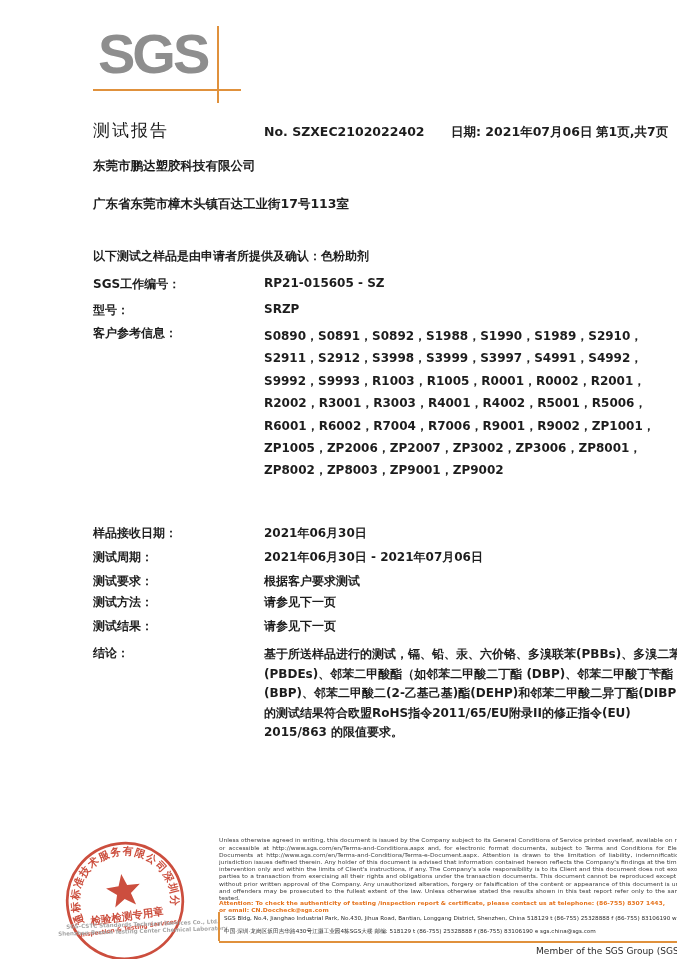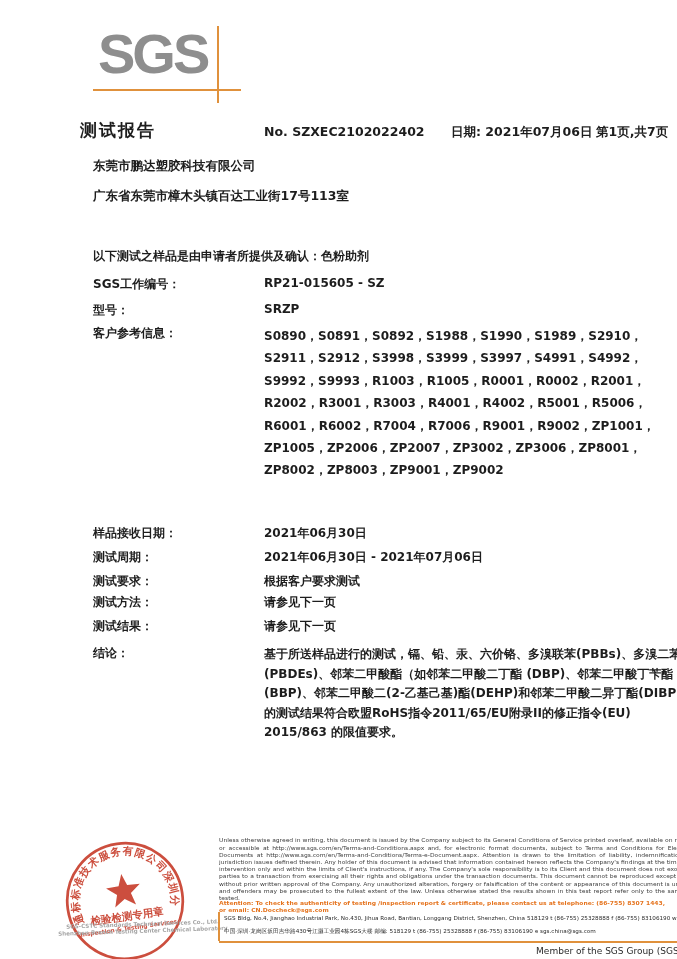--- a/index.html
+++ b/index.html
@@ -9,26 +9,26 @@
   }
   
   .logo-text{
     position:absolute;left:62px;top:26px;
     font-family:"Liberation Sans","DejaVu Sans",sans-serif;
     font-weight:700;font-size:56px;line-height:1;color:#8e8e8e;letter-spacing:-3px;
   }
   .logo-hline{position:absolute;left:57px;top:89px;width:148px;height:2px;background:#e0913c;}
   .logo-vline{position:absolute;left:181px;top:26px;width:2px;height:77px;background:#e0913c;}
   
-  .doc-title{position:absolute;left:44px;top:119px;font-size:17px;font-weight:700;letter-spacing:2px;}
+  .doc-title{position:absolute;left:57px;top:119px;font-size:17px;font-weight:400;letter-spacing:2px;}
   .report-no{position:absolute;left:228px;top:124px;font-size:12.5px;font-weight:600;}
   .hdr-date{position:absolute;left:415px;top:124px;font-size:12.5px;font-weight:600;}
   .hdr-page{position:absolute;left:560px;top:124px;font-size:12.5px;font-weight:600;}
   .company-name{position:absolute;left:57px;top:158px;font-size:12.5px;font-weight:600;text-align:center;}
-  .company-addr{position:absolute;left:57px;top:188px;font-size:12.5px;font-weight:600;}
+  .company-addr{position:absolute;left:57px;top:196px;font-size:12.5px;font-weight:600;}
   
   .intro{position:absolute;left:57px;top:248px;font-size:12px;font-weight:600;}
   .frow{position:absolute;left:57px;right:18px;font-size:12px;font-weight:600;}
   .flabel{position:absolute;left:0;top:0;width:168px;}
   .fvalue{position:absolute;left:171px;top:0;right:0;}
   .r-job{top:276px;} .r-model{top:302px;}
   .r-ref{top:325px;}
   .ref-line{line-height:22.4px;}
   .r-recv{top:525px;} .r-period{top:549px;} .r-req{top:573px;}
   .r-method{top:594px;} .r-result{top:618px;}

